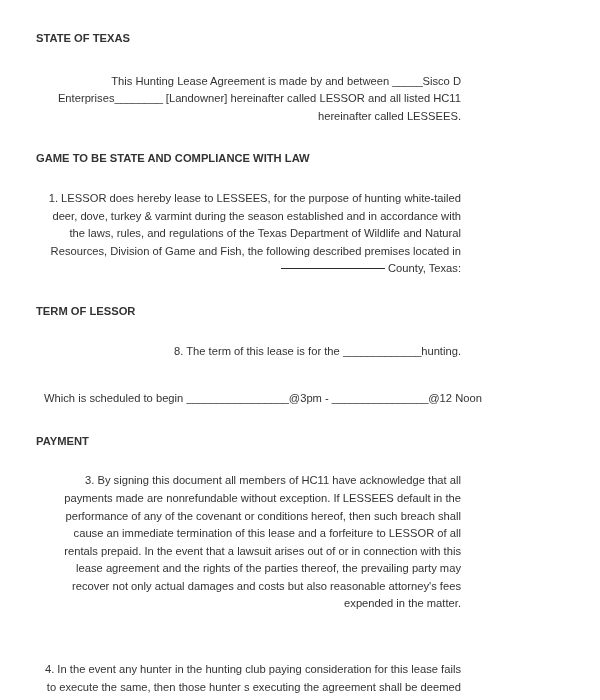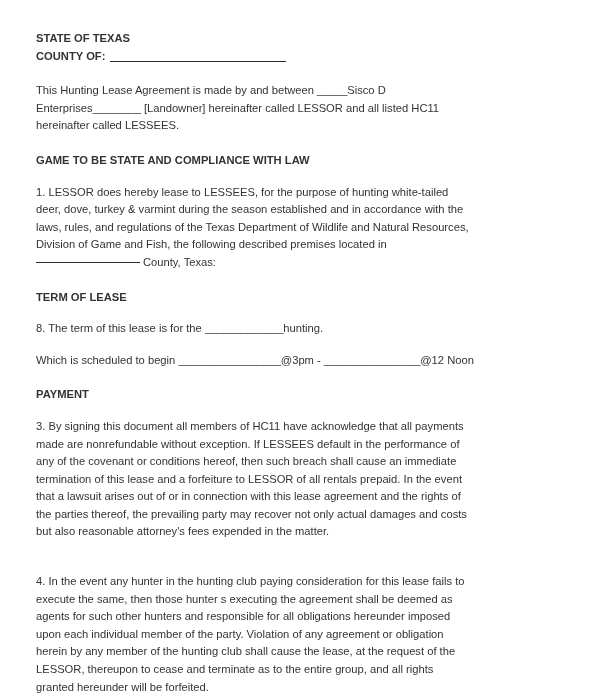--- a/index.html
+++ b/index.html
@@ -50,23 +50,24 @@
     margin-bottom: 3px;
     height: 1px;
   }
   .sec-head {
     font-weight: bold;
     font-size: 11.2px;
     line-height: 17.6px;
     margin: 0;
   }
   p.para {
-    margin: 0;
+    margin: 8px;
     font-size: 11.2px;
     line-height: 17.6px;
+    text-align: right;
   }
   .gap-sm { height: 14px; }
   .gap-md { height: 17px; }
   .gap-lg { height: 18px; }
   .blank {
     letter-spacing: -0.2px;
   }
   .county-inline-rule {
     display: inline-block;
     width: 104px;
@@ -78,40 +79,36 @@
   .nowrap { white-space: nowrap; }
 </style>
 </head>
 <body>
 
 <div class="page">
   <div class="doc">
 
     <div class="hdr-line">STATE OF TEXAS</div>
 
-    <div class="county-row">
-      <span>COUNTY OF:</span>
-      <span class="county-rule"></span>
-    </div>
 
     <div class="gap-md"></div>
 
     <p class="para"><span>This Hunting Lease Agreement is made by and between </span><span class="blank">_____</span><span>Sisco D Enterprises</span><span class="blank">________</span><span> [Landowner]</span> <span>hereinafter called LESSOR and all listed HC11 hereinafter called LESSEES.</span></p>
 
     <div class="gap-md"></div>
 
     <div class="sec-head">GAME TO BE STATE AND COMPLIANCE WITH LAW</div>
 
     <div class="gap-sm"></div>
 
     <p class="para"><span>1. LESSOR does hereby lease to LESSEES, for the purpose of hunting white-tailed deer, dove, turkey &amp; varmint during the season established and in accordance with the laws, rules, and regulations of the Texas Department of Wildlife and Natural Resources, Division of Game and Fish, the following described premises located in</span><br><span class="county-inline-rule"></span><span>County, Texas:</span></p>
 
     <div class="gap-md"></div>
 
-    <div class="sec-head">TERM OF LEASE</div>
+    <div class="sec-head">TERM OF LESSOR</div>
 
     <div class="gap-sm"></div>
 
     <p class="para"><span>8. The term of this lease is for the </span><span class="blank">_____________</span><span>hunting.</span></p>
 
     <div class="gap-sm"></div>
 
     <p class="para nowrap"><span>Which is scheduled to begin </span><span class="blank">_________________</span><span>@3pm -  </span><span class="blank">________________</span><span>@12 Noon</span></p>
 
     <div class="gap-md"></div>

